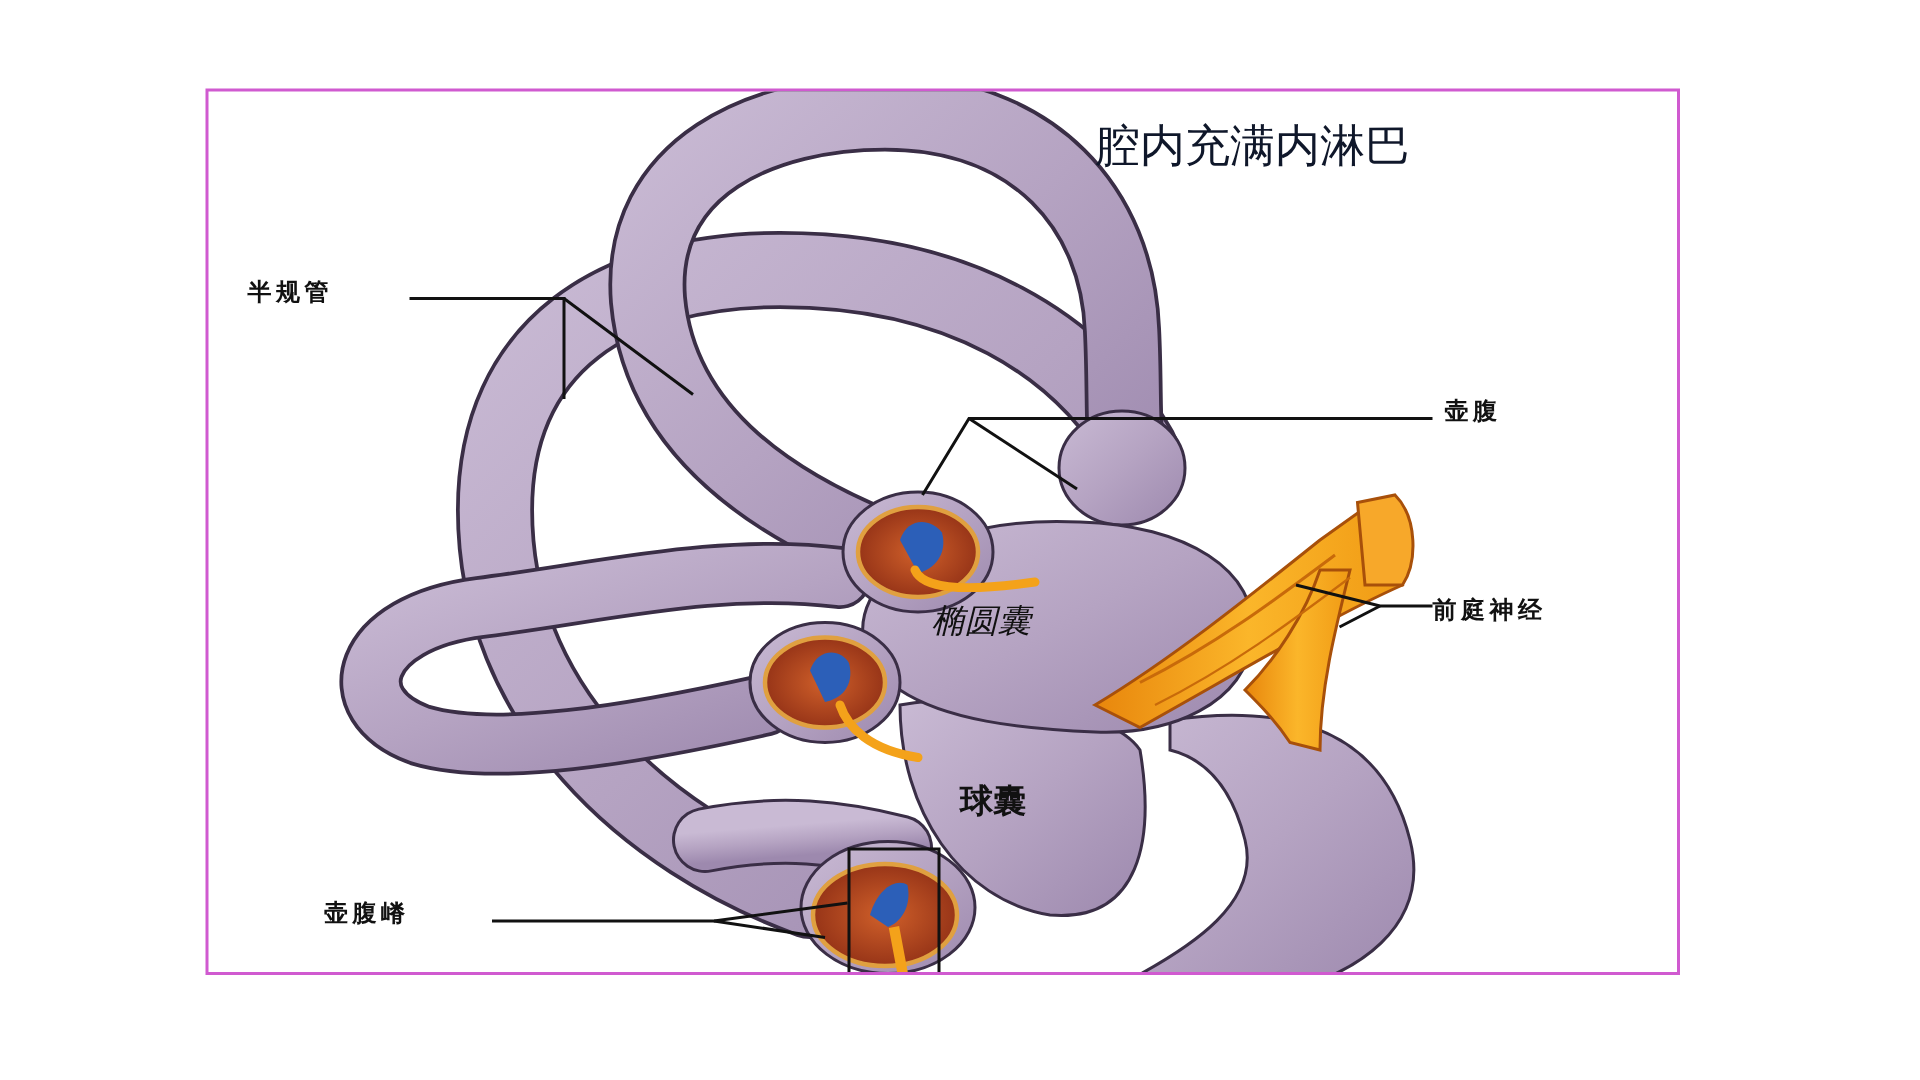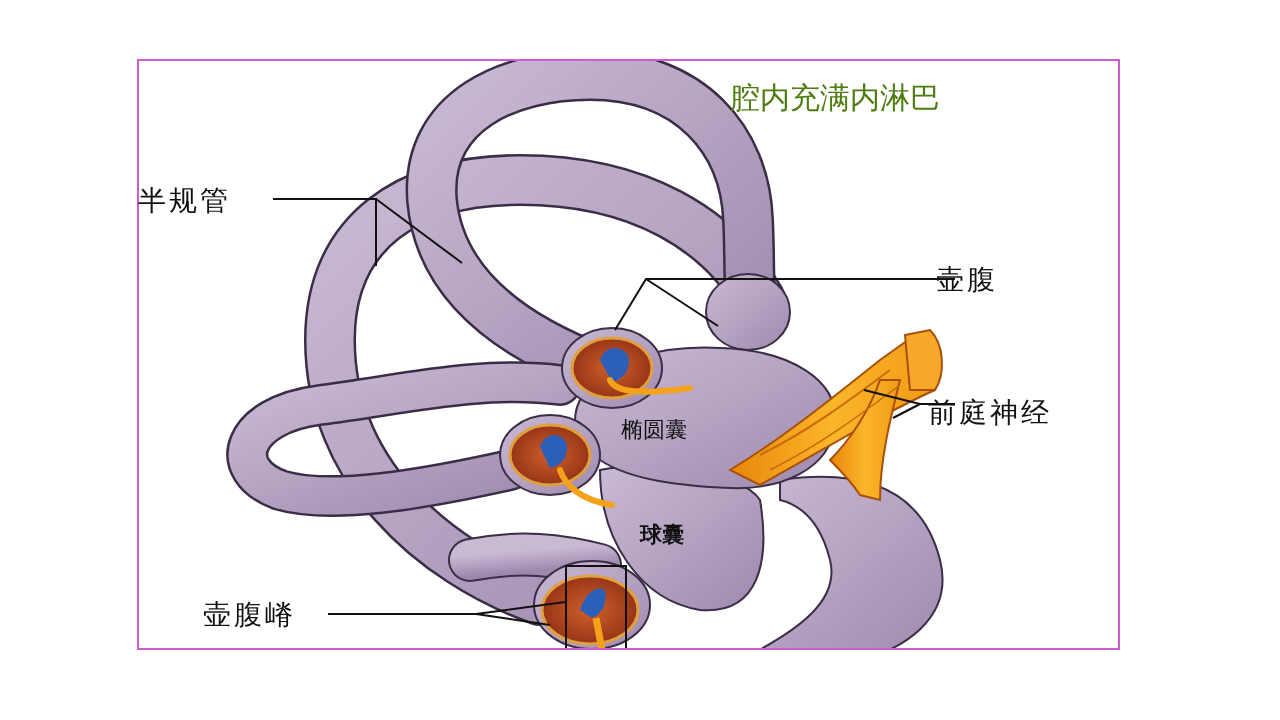--- a/index.html
+++ b/index.html
@@ -2,23 +2,23 @@
 <html><head>
 <meta charset="utf-8">
 <style>
   html, body { margin:0; padding:0; background:#ffffff; }
   body { width:1280px; height:720px; position:relative; overflow:hidden;
          font-family: "DejaVu Sans", "Liberation Sans", sans-serif; }
   .frame { position:absolute; left:137px; top:59px; width:983px; height:591px;
            border:2px solid #d05ad0; box-sizing:border-box; background:#fff; overflow:hidden; }
   svg.diagram { position:absolute; left:0; top:0; width:1280px; height:720px; }
   .lbl { position:absolute; white-space:nowrap; color:#111; line-height:1; }
-  .lbl-bold { font-weight:normal; font-size:28px; letter-spacing:3px; }
+  .lbl-bold { font-weight:bold; font-size:16px; letter-spacing:3px;padding-left:27px; }
   .lbl-plain { font-size:22px; }
-  .title { font-size:30px; color:#4d7c0f;font-family:Liberation Serif, serif; }
+  .title { font-size:30px; color:#0f172a;font-family:Liberation Serif, serif; }
 </style>
 </head>
 <body>
 
 <div class="frame"></div>
 
 <svg class="diagram" viewBox="0 0 1280 720" xmlns="http://www.w3.org/2000/svg">
   <defs>
     <linearGradient id="mem" x1="0" y1="0" x2="1" y2="1">
       <stop offset="0" stop-color="#c9bad4"></stop>
@@ -109,15 +109,15 @@
       <path d="M 328 614 L 476 614 L 565 602"></path>
       <path d="M 476 614 L 550 625"></path>
     </g>
   </g>
 </svg>
 
 <div class="lbl title" style="left:730px; top:83px;">腔内充满内淋巴</div>
 <div class="lbl lbl-bold" style="left:138px; top:187px;">半规管</div>
 <div class="lbl lbl-bold" style="left:936px; top:266px;">壶腹</div>
 <div class="lbl lbl-bold" style="left:928px; top:399px;">前庭神经</div>
-<div class="lbl lbl-plain" style="left:621px; top:419px;">椭圆囊</div>
+<div class="lbl lbl-plain" style="left:621px; top:404px;font-style:italic;">椭圆囊</div>
 <div class="lbl lbl-plain" style="left:640px; top:524px;font-weight:bold;">球囊</div>
-<div class="lbl lbl-bold" style="left:203px; top:601px;">壶腹嵴</div>
+<div class="lbl lbl-bold" style="left:189px; top:601px;">壶腹嵴</div>
 
 </body></html>

